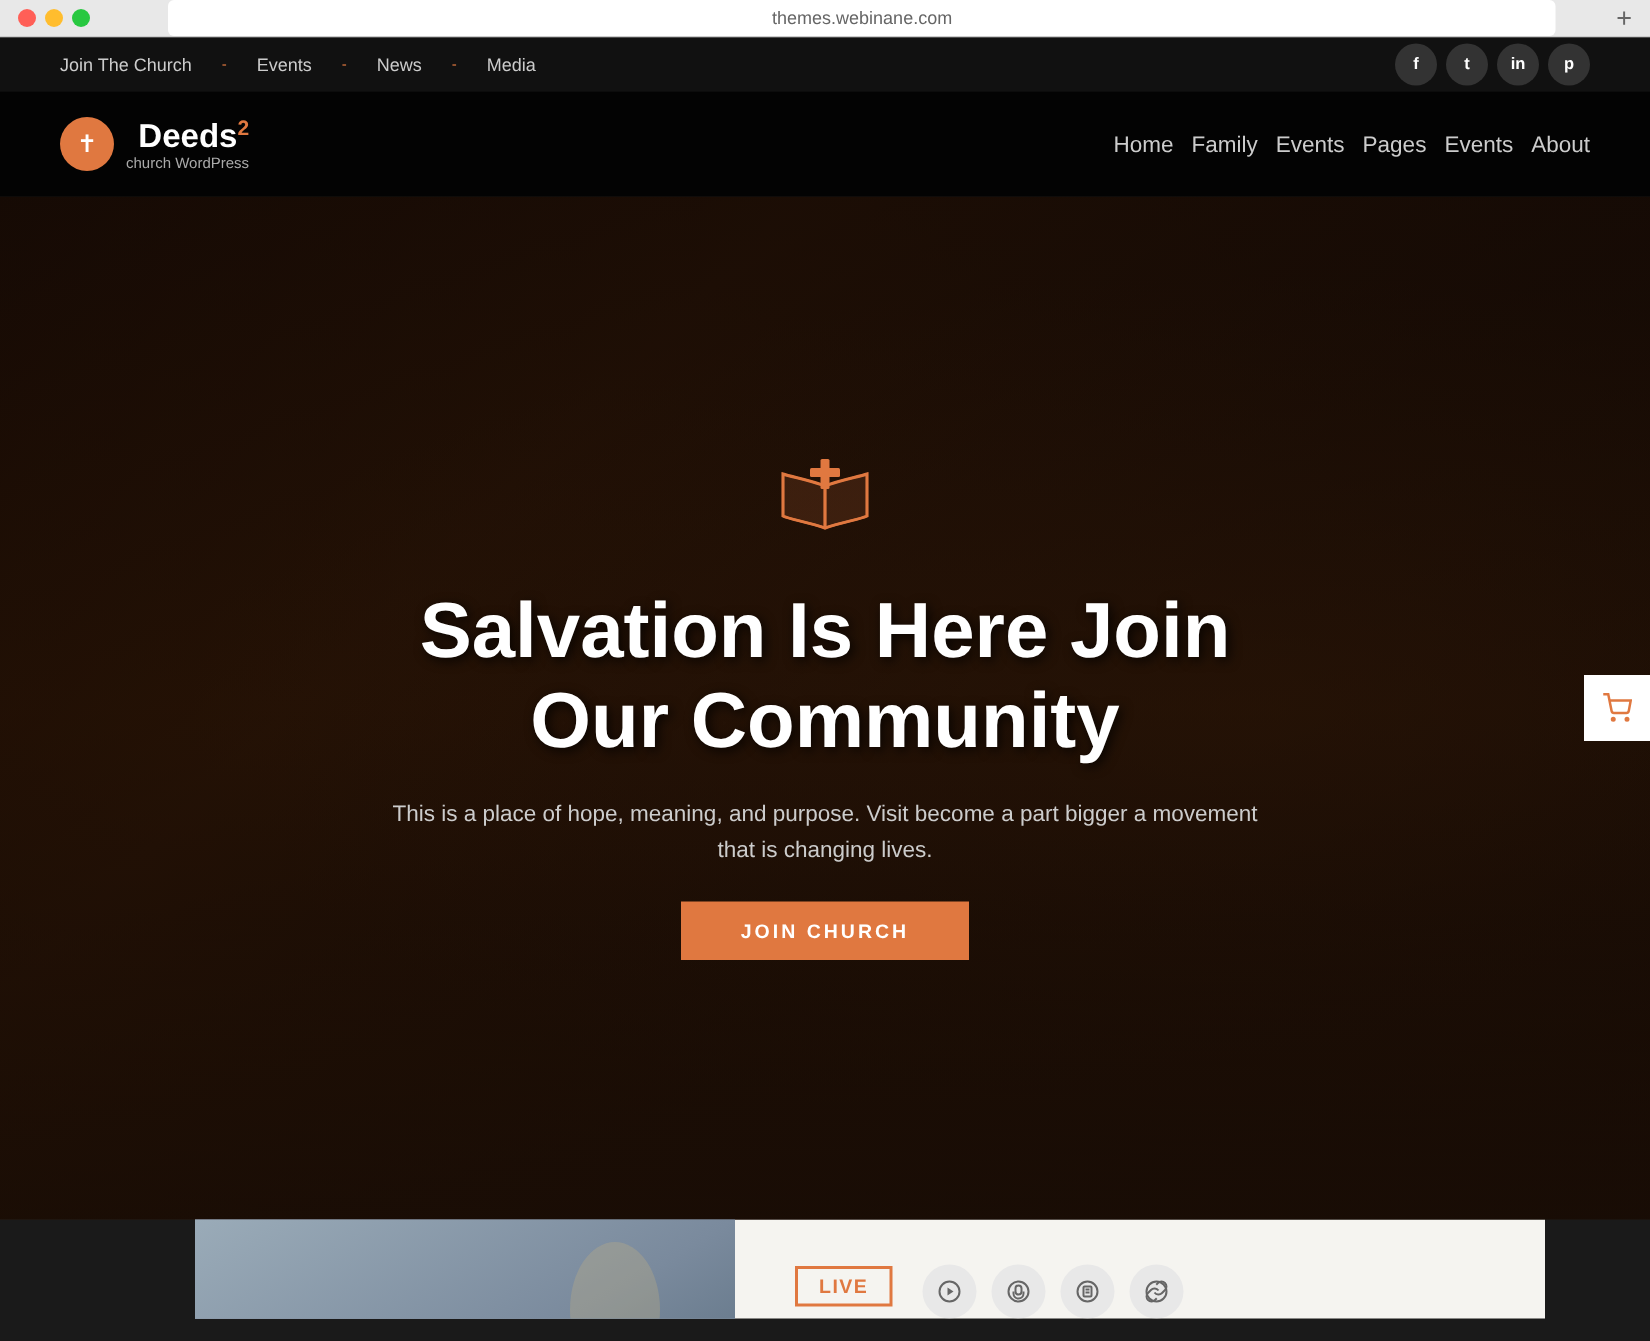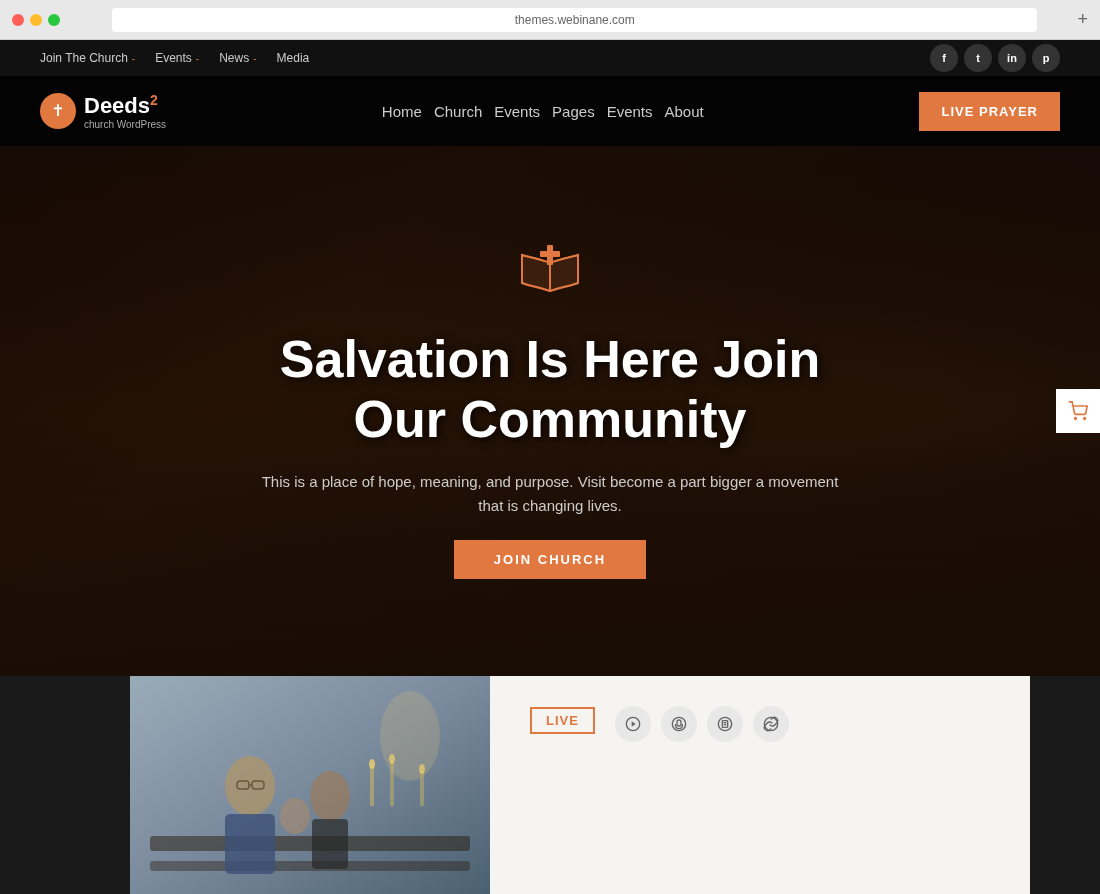--- a/index.html
+++ b/index.html
@@ -1,21 +1,21 @@
 <!DOCTYPE html>
 <html><head>
   <meta charset="utf-8">
   <style>
     * { margin: 0; padding: 0; box-sizing: border-box; }
     body { width: 1100px; height: 894px; overflow: hidden; font-family: 'Georgia', serif; background: #1a1a1a; }
 
     
     .browser-chrome {
       width: 100%;
-      height: 40px;
+      height: 25px;
       background: #e8e8e8;
       display: flex;
       align-items: center;
       padding: 0 12px;
       border-bottom: 1px solid #ccc;
     }
     .browser-dots { display: flex; gap: 6px; margin-right: 12px; }
     .dot { width: 12px; height: 12px; border-radius: 50%; }
     .dot-red { background: #ff5f57; }
     .dot-yellow { background: #ffbd2e; }
@@ -41,21 +41,21 @@
     
     .top-bar {
       background: #111;
       height: 36px;
       display: flex;
       align-items: center;
       justify-content: space-between;
       padding: 0 40px;
     }
     .top-bar-left { display: flex; gap: 20px; align-items: center; }
-    .top-bar-item { color: #ccc; font-size: 12px; font-family: sans-serif; text-decoration: none; display: flex; align-items: center; gap: 4px; }
+    .top-bar-item { color: #ccc; font-size: 12px; font-family: sans-serif; text-decoration: none; display: flex; align-items: center; gap: 20px; }
     .top-bar-separator { color: #e07840; font-size: 10px; }
     .top-bar-right { display: flex; gap: 6px; }
     .social-icon {
       width: 28px; height: 28px; border-radius: 50%; background: #333;
       display: flex; align-items: center; justify-content: center;
       color: white; font-size: 11px; font-family: sans-serif; font-weight: bold;
     }
 
     
     .header {
@@ -67,37 +67,37 @@
       padding: 0 40px;
       position: relative;
       z-index: 10;
     }
     .logo { display: flex; align-items: center; gap: 8px; }
     .logo-icon {
       width: 36px; height: 36px; background: #e07840; border-radius: 50%;
       display: flex; align-items: center; justify-content: center;
       color: white; font-size: 16px;
     }
-    .logo-text { color: white; }
+    .logo-text { color: white; text-align: right; }
     .logo-name { font-size: 22px; font-weight: bold; font-family: sans-serif; }
     .logo-sup { font-size: 14px; vertical-align: super; color: #e07840; }
     .logo-sub { font-size: 10px; color: #aaa; font-family: Liberation Sans, sans-serif; display: block; }
     .nav { display: flex; gap: 12px; align-items: center; }
     .nav-item { color: #ccc; font-size: 15px; font-family: sans-serif; text-decoration: none; cursor: pointer; }
     .live-prayer-btn {
       background: #e07840; color: white; border: none;
       padding: 12px 22px; font-size: 13px; font-family: sans-serif;
       font-weight: bold; letter-spacing: 1px; cursor: pointer;
       text-transform: uppercase;
     }
 
     
     .hero {
       position: relative;
-      height: 530px;
+      height: 682px;
       overflow: hidden;
       display: flex;
       align-items: center;
       justify-content: center;
     }
     .hero-bg {
       position: absolute; top: 0; left: 0; width: 100%; height: 100%;
       background: linear-gradient(to bottom, rgba(20,10,5,0.7) 0%, rgba(30,15,5,0.6) 50%, rgba(20,10,5,0.8) 100%);
       z-index: 1;
     }
@@ -246,27 +246,26 @@
       <div class="logo-icon">✝</div>
       <div class="logo-text">
         <span class="logo-name">
           <span>Deeds</span><span class="logo-sup">2</span>
         </span>
         <span class="logo-sub">church WordPress</span>
       </div>
     </div>
     <nav class="nav">
       <a class="nav-item">Home</a>
-      <a class="nav-item">Church</a>
+      <a class="nav-item">Family</a>
       <a class="nav-item">Events</a>
       <a class="nav-item">Pages</a>
       <a class="nav-item">Events</a>
       <a class="nav-item">About</a>
     </nav>
-    <button class="live-prayer-btn">LIVE PRAYER</button>
   </div>
 
   <div class="hero">
     <div class="hero-bg-image"></div>
     <div class="hero-bg"></div>
     <div class="hero-content">
       
       <span class="hero-icon">
         <svg width="64" height="60" viewBox="0 0 64 60" fill="none" xmlns="http://www.w3.org/2000/svg">
 

